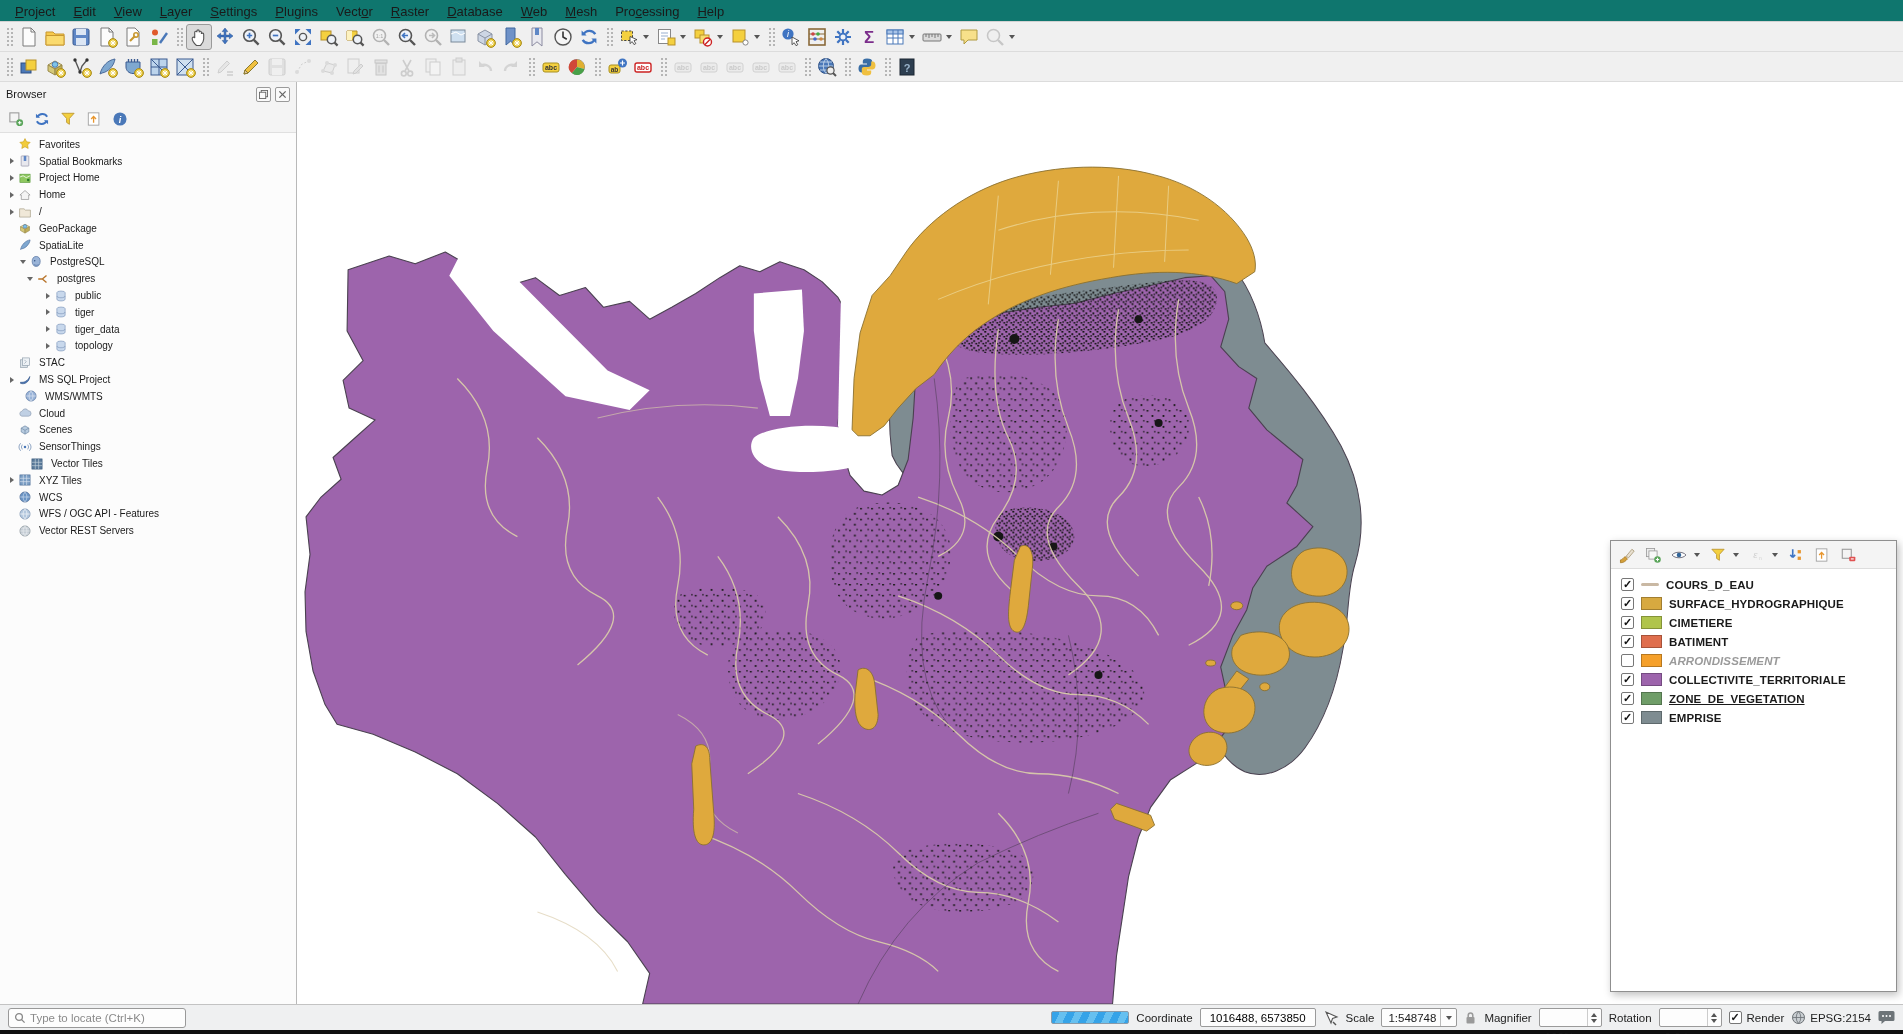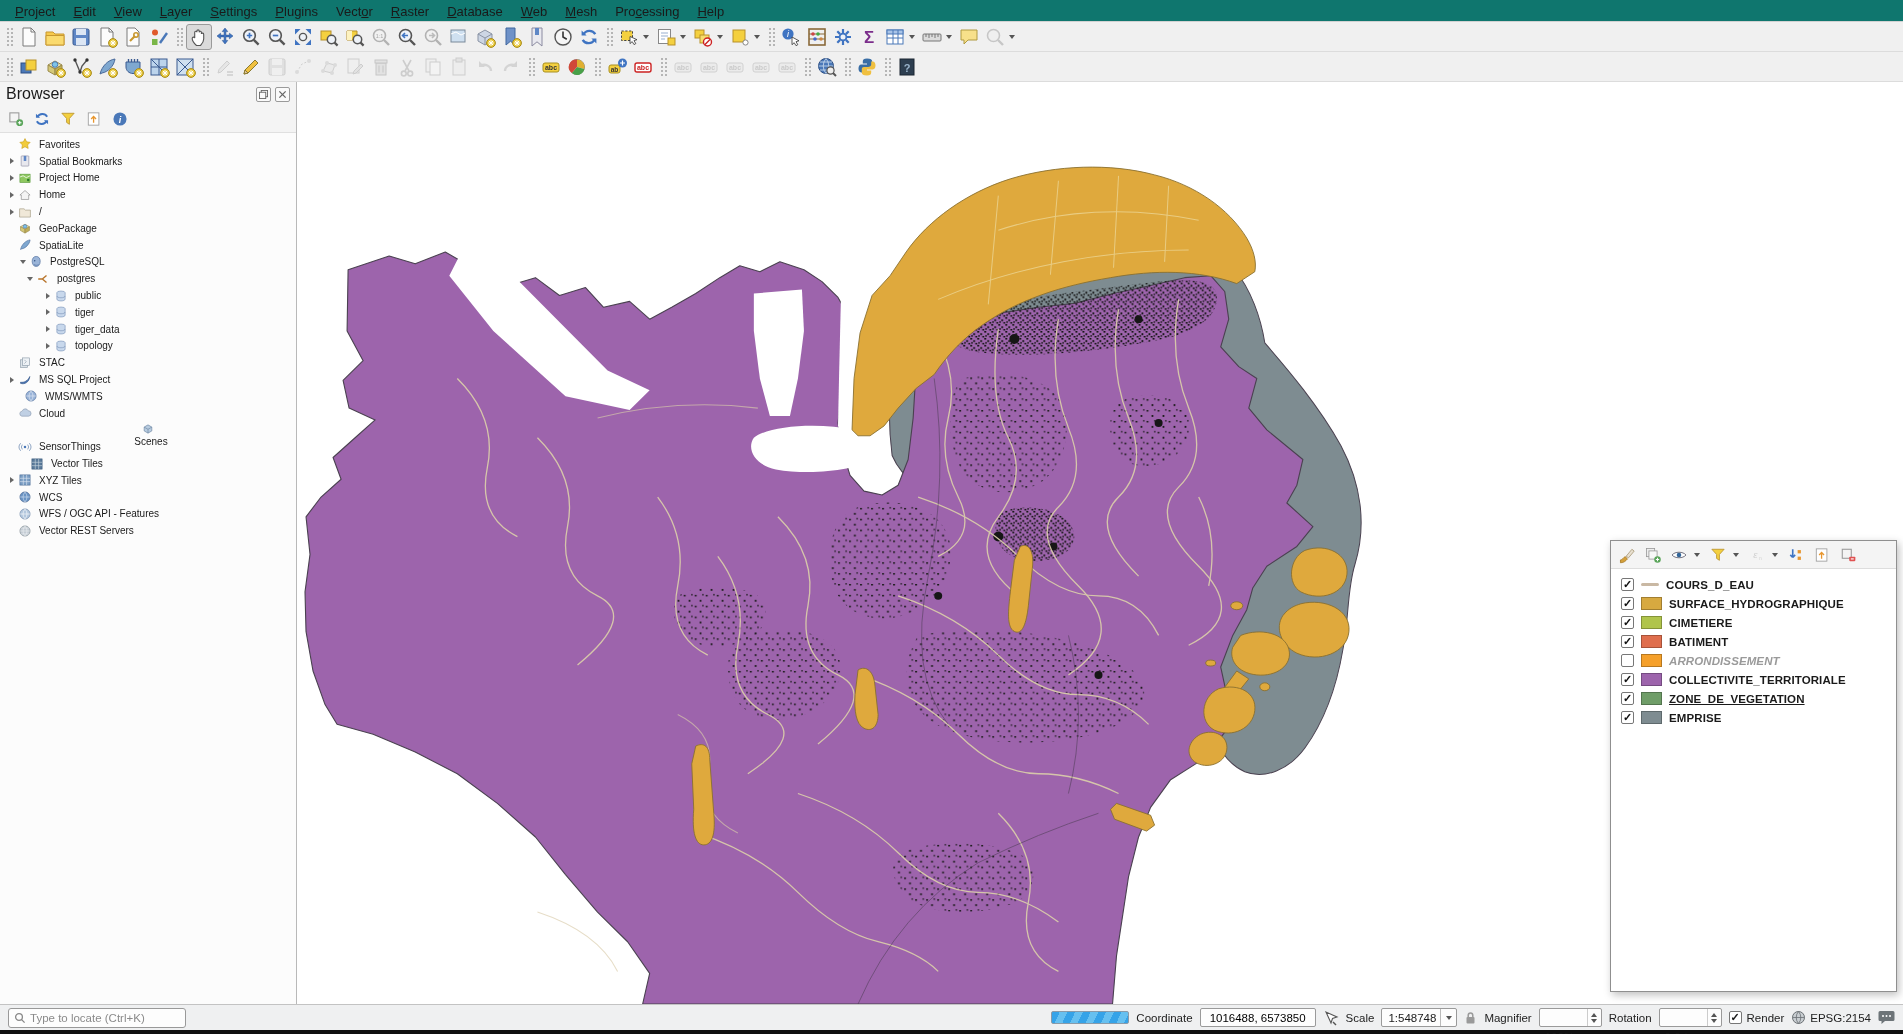--- a/index.html
+++ b/index.html
@@ -18,21 +18,21 @@
   .tbtn.active { background:#dadada; border-color:#9a9a9a; }
   .tbtn.disabled svg { filter:grayscale(1) opacity(.4); }
   .dd-arrow { width:0; height:0; border-left:3.5px solid transparent; border-right:3.5px solid transparent; border-top:4px solid #555; margin:0 4px 0 1px; align-self:center; }
 
   
   #main { display:flex; height:922px; position:relative; }
 
   
   #browser-panel { width:297px; background:#f4f4f4; border-right:1px solid #b9b9b9; display:flex; flex-direction:column; }
   #browser-head { height:24px; display:flex; align-items:center; padding:0 6px; }
-  #browser-title { font-size:16px; }
+  #browser-title { font-size:11px; }
   #browser-head .winbtns { margin-left:auto; display:flex; gap:4px; }
   .winbtn { width:15px; height:15px; border:1px solid #9a9a9a; border-radius:2px; background:#fafafa; display:flex; align-items:center; justify-content:center; }
   .winbtn svg { width:9px; height:9px; }
   #browser-toolbar { height:26px; display:flex; align-items:center; gap:3px; padding:0 4px; }
   #browser-toolbar .tbtn { width:23px; height:23px; }
   #browser-toolbar .tbtn svg { width:18px; height:18px; }
   #browser-tree { flex:1; background:#fcfcfc; border-top:1px solid #e0e0e0; padding-top:3px; overflow:hidden; }
   .trow { height:16.8px; display:flex; align-items:center; cursor:default; }
   .texp { width:12px; display:flex; justify-content:center; flex:none; }
   .tri-c { width:0; height:0; border-left:4px solid #666; border-top:3.5px solid transparent; border-bottom:3.5px solid transparent; }
@@ -823,21 +823,21 @@
         </div>
         <div class="trow" style="padding-left: 6px;">
           <span class="texp"></span>
           <span class="ticon">
             <svg viewBox="0 0 22 22">
               <path d="M6 16a4 4 0 0 1 .6-7.9A5 5 0 0 1 16 7.5 4 4 0 0 1 16.5 16z" fill="#c0d0e4" stroke="#8a9ab0"></path>
             </svg>
           </span>
           <span class="tlabel">Cloud</span>
         </div>
-        <div class="trow" style="padding-left: 6px; flex-direction: column;">
+        <div class="trow" style="padding-left: 6px;">
           <span class="texp"></span>
           <span class="ticon">
             <svg viewBox="0 0 22 22">
               <path d="M5 8l6-3.5L17 8v6l-6 3.5L5 14z" fill="#b8cce0" stroke="#6a84a0"></path>
               <path d="M5 8l6 3.5L17 8M11 11.5v6" fill="none" stroke="#6a84a0"></path>
             </svg>
           </span>
           <span class="tlabel">Scenes</span>
         </div>
         <div class="trow" style="padding-left: 6px;">

